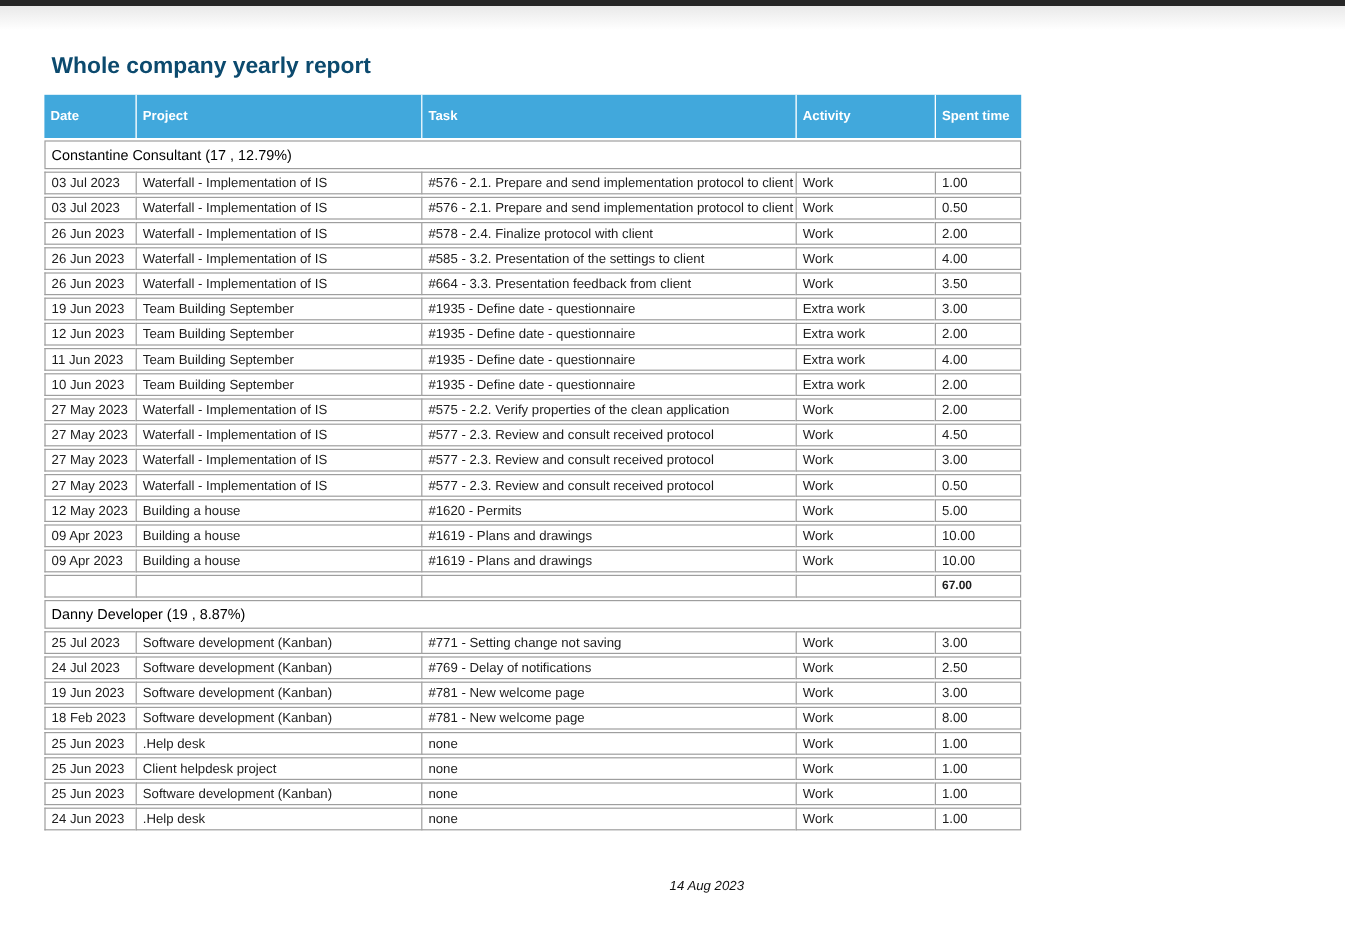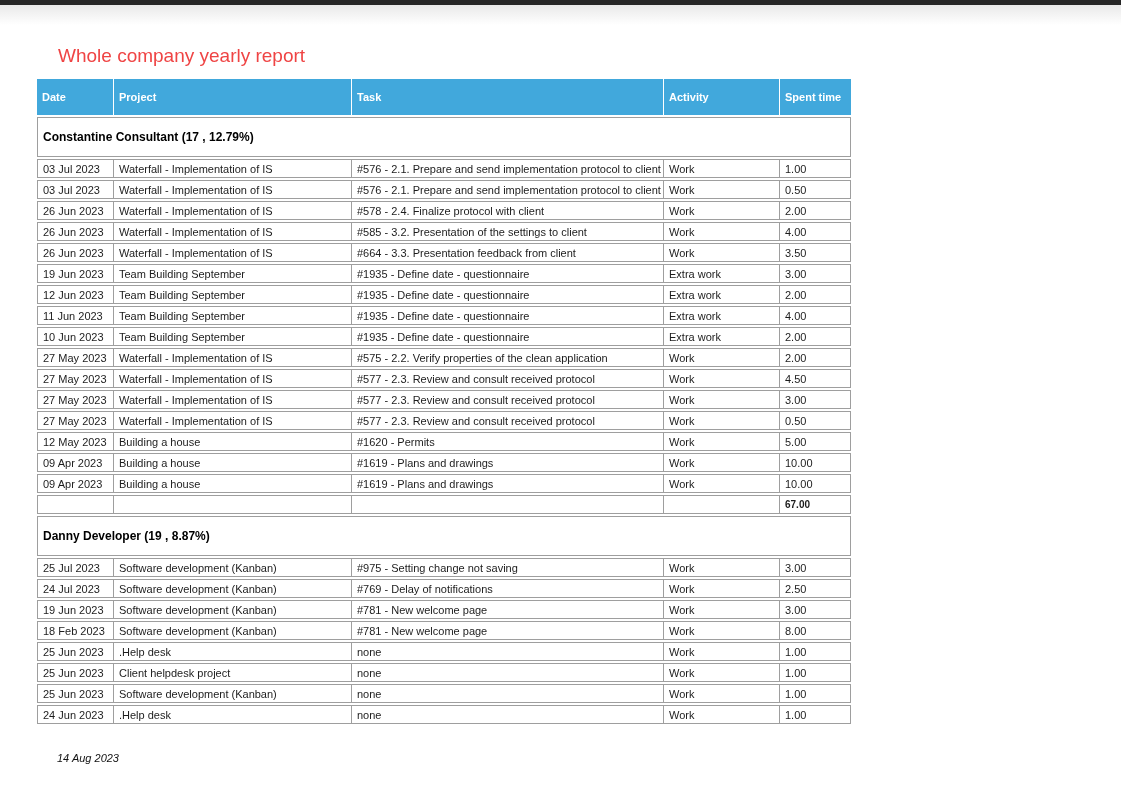--- a/index.html
+++ b/index.html
@@ -20,23 +20,23 @@
   }
   .top-shadow {
     height: 20px;
     background: linear-gradient(#e9e9e9, #ffffff);
   }
   .page {
     padding-left: 37px;
   }
   h1.report-title {
     font-size: 19px;
-    font-weight: normal;
-    color: #ef4444;
-    margin: 20px 0 10px 21px;
+    font-weight: bold;
+    color: #0c4a6e;
+    margin: 20px 0 10px 6px;
   }
   table.report-table {
     border-collapse: separate;
     border-spacing: 0 2px;
     table-layout: fixed;
     width: 814px;
   }
   table.report-table th {
     background: #41a8dc;
     color: #ffffff;
@@ -62,34 +62,35 @@
     height: 19px;
     box-sizing: border-box;
     white-space: nowrap;
     overflow: hidden;
     background: #ffffff;
   }
   table.report-table td:last-child {
     border-right: 1px solid #9e9e9e;
   }
   tr.group-row td {
-    height: 40px;
-    font-weight: bold;
+    height: 24px;
+    font-weight: normal;
     font-size: 12px;
     color: #000000;
   }
   tr.total-row td.total-value {
     font-weight: bold;
     font-size: 10px;
   }
   .report-footer-date {
     font-size: 11px;
     font-style: italic;
     color: #111111;
-    margin: 26px 0 0 20px;
+    margin: 39px 0 0 20px;
+    text-align: center;
   }
 </style>
 </head>
 <body>
 
 <div class="top-edge"></div>
 <div class="top-shadow"></div>
 
 <div class="page">
   <h1 class="report-title">Whole company yearly report</h1>
@@ -233,21 +234,21 @@
           <td></td>
           <td></td>
           <td class="total-value">67.00</td>
         </tr>
         <tr class="group-row">
           <td colspan="5">Danny Developer (19 , 8.87%)</td>
         </tr>
         <tr class="data-row">
           <td>25 Jul 2023</td>
           <td>Software development (Kanban)</td>
-          <td>#975 - Setting change not saving</td>
+          <td>#771 - Setting change not saving</td>
           <td>Work</td>
           <td>3.00</td>
         </tr>
         <tr class="data-row">
           <td>24 Jul 2023</td>
           <td>Software development (Kanban)</td>
           <td>#769 - Delay of notifications</td>
           <td>Work</td>
           <td>2.50</td>
         </tr>

